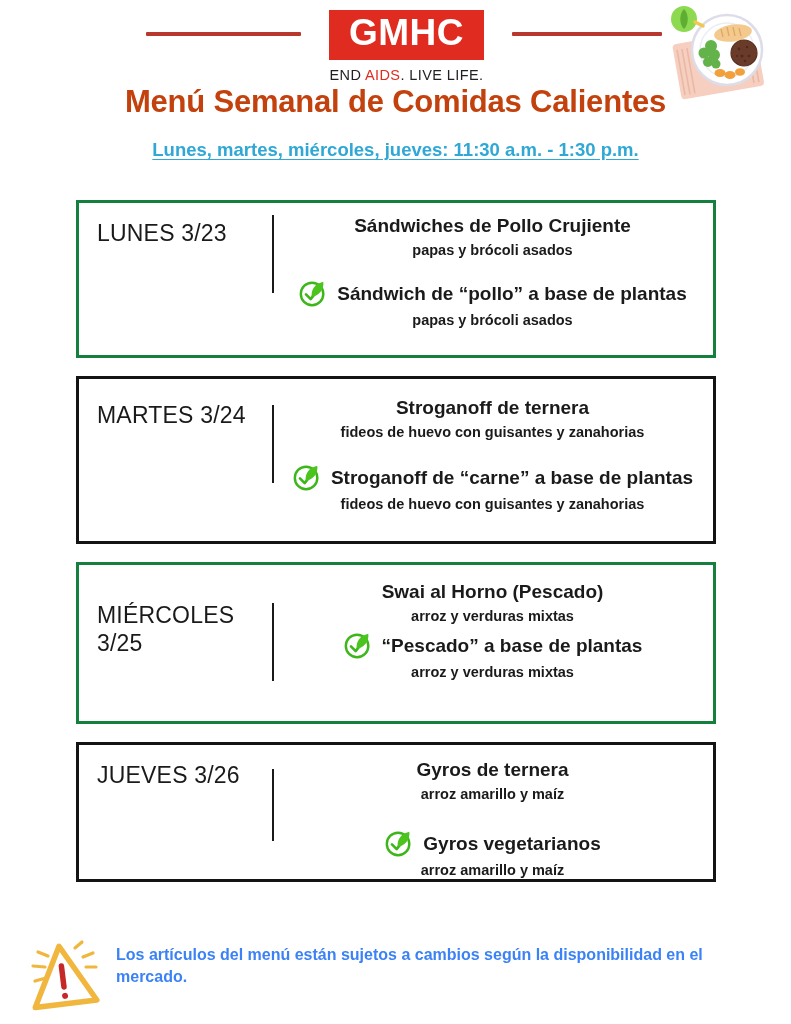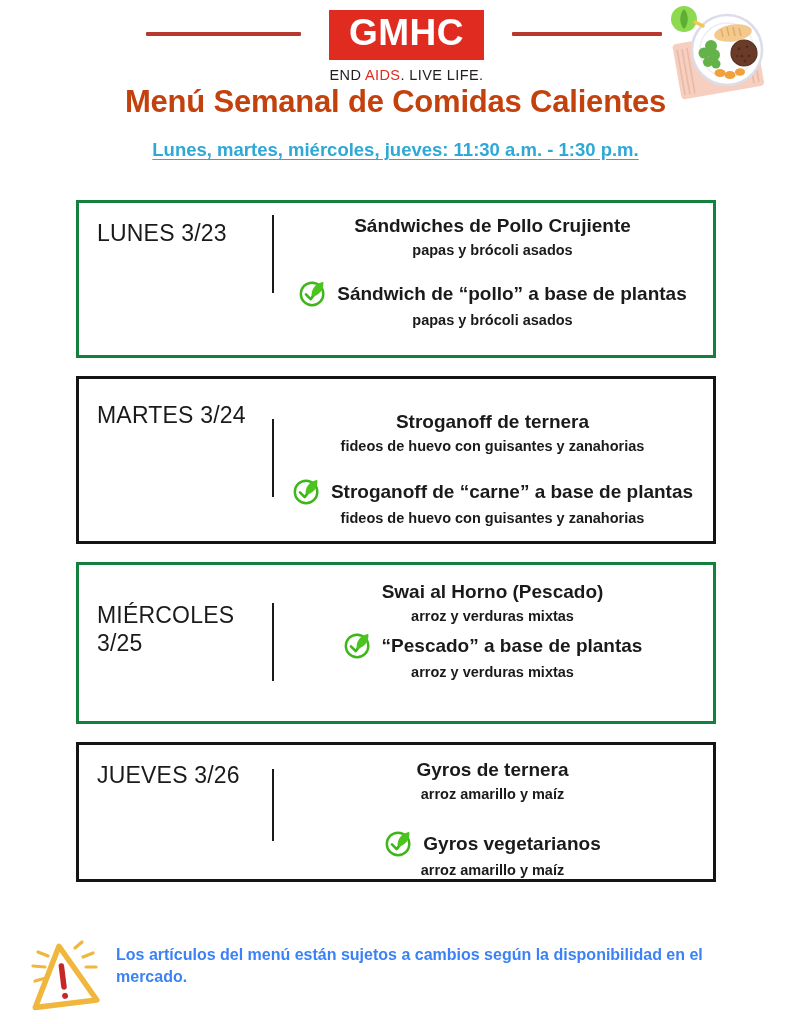--- a/index.html
+++ b/index.html
@@ -233,21 +233,21 @@
             </svg>
             <div class="item-main">Sándwich de “pollo” a base de plantas</div>
           </div>
           <div class="item-sub">papas y brócoli asados</div>
         </div>
       </div>
     </div>
 
     <div class="day-box black" style="height:168px;">
       <div class="day-label" style="padding-top:22px;">MARTES 3/24</div>
-      <div class="items-wrap" style="padding-top:16px;margin-top:14px;">
+      <div class="items-wrap" style="padding-top:16px;">
         <div class="divider" style="top:26px;height:78px;"></div>
         <div class="item">
           <div class="item-main">Stroganoff de ternera</div>
           <div class="item-sub">fideos de huevo con guisantes y zanahorias</div>
         </div>
         <div class="item" style="margin-top:20px;">
           <div class="veg-row">
             <svg class="veg-icon" viewBox="0 0 32 32">
               <circle cx="15" cy="17" r="12" fill="none" stroke="#3cb618" stroke-width="2.6"></circle>
               <path d="M8.5 17.5 L13.5 22.5 L24 9" fill="none" stroke="#3cb618" stroke-width="2.8" stroke-linecap="round" stroke-linejoin="round"></path>

